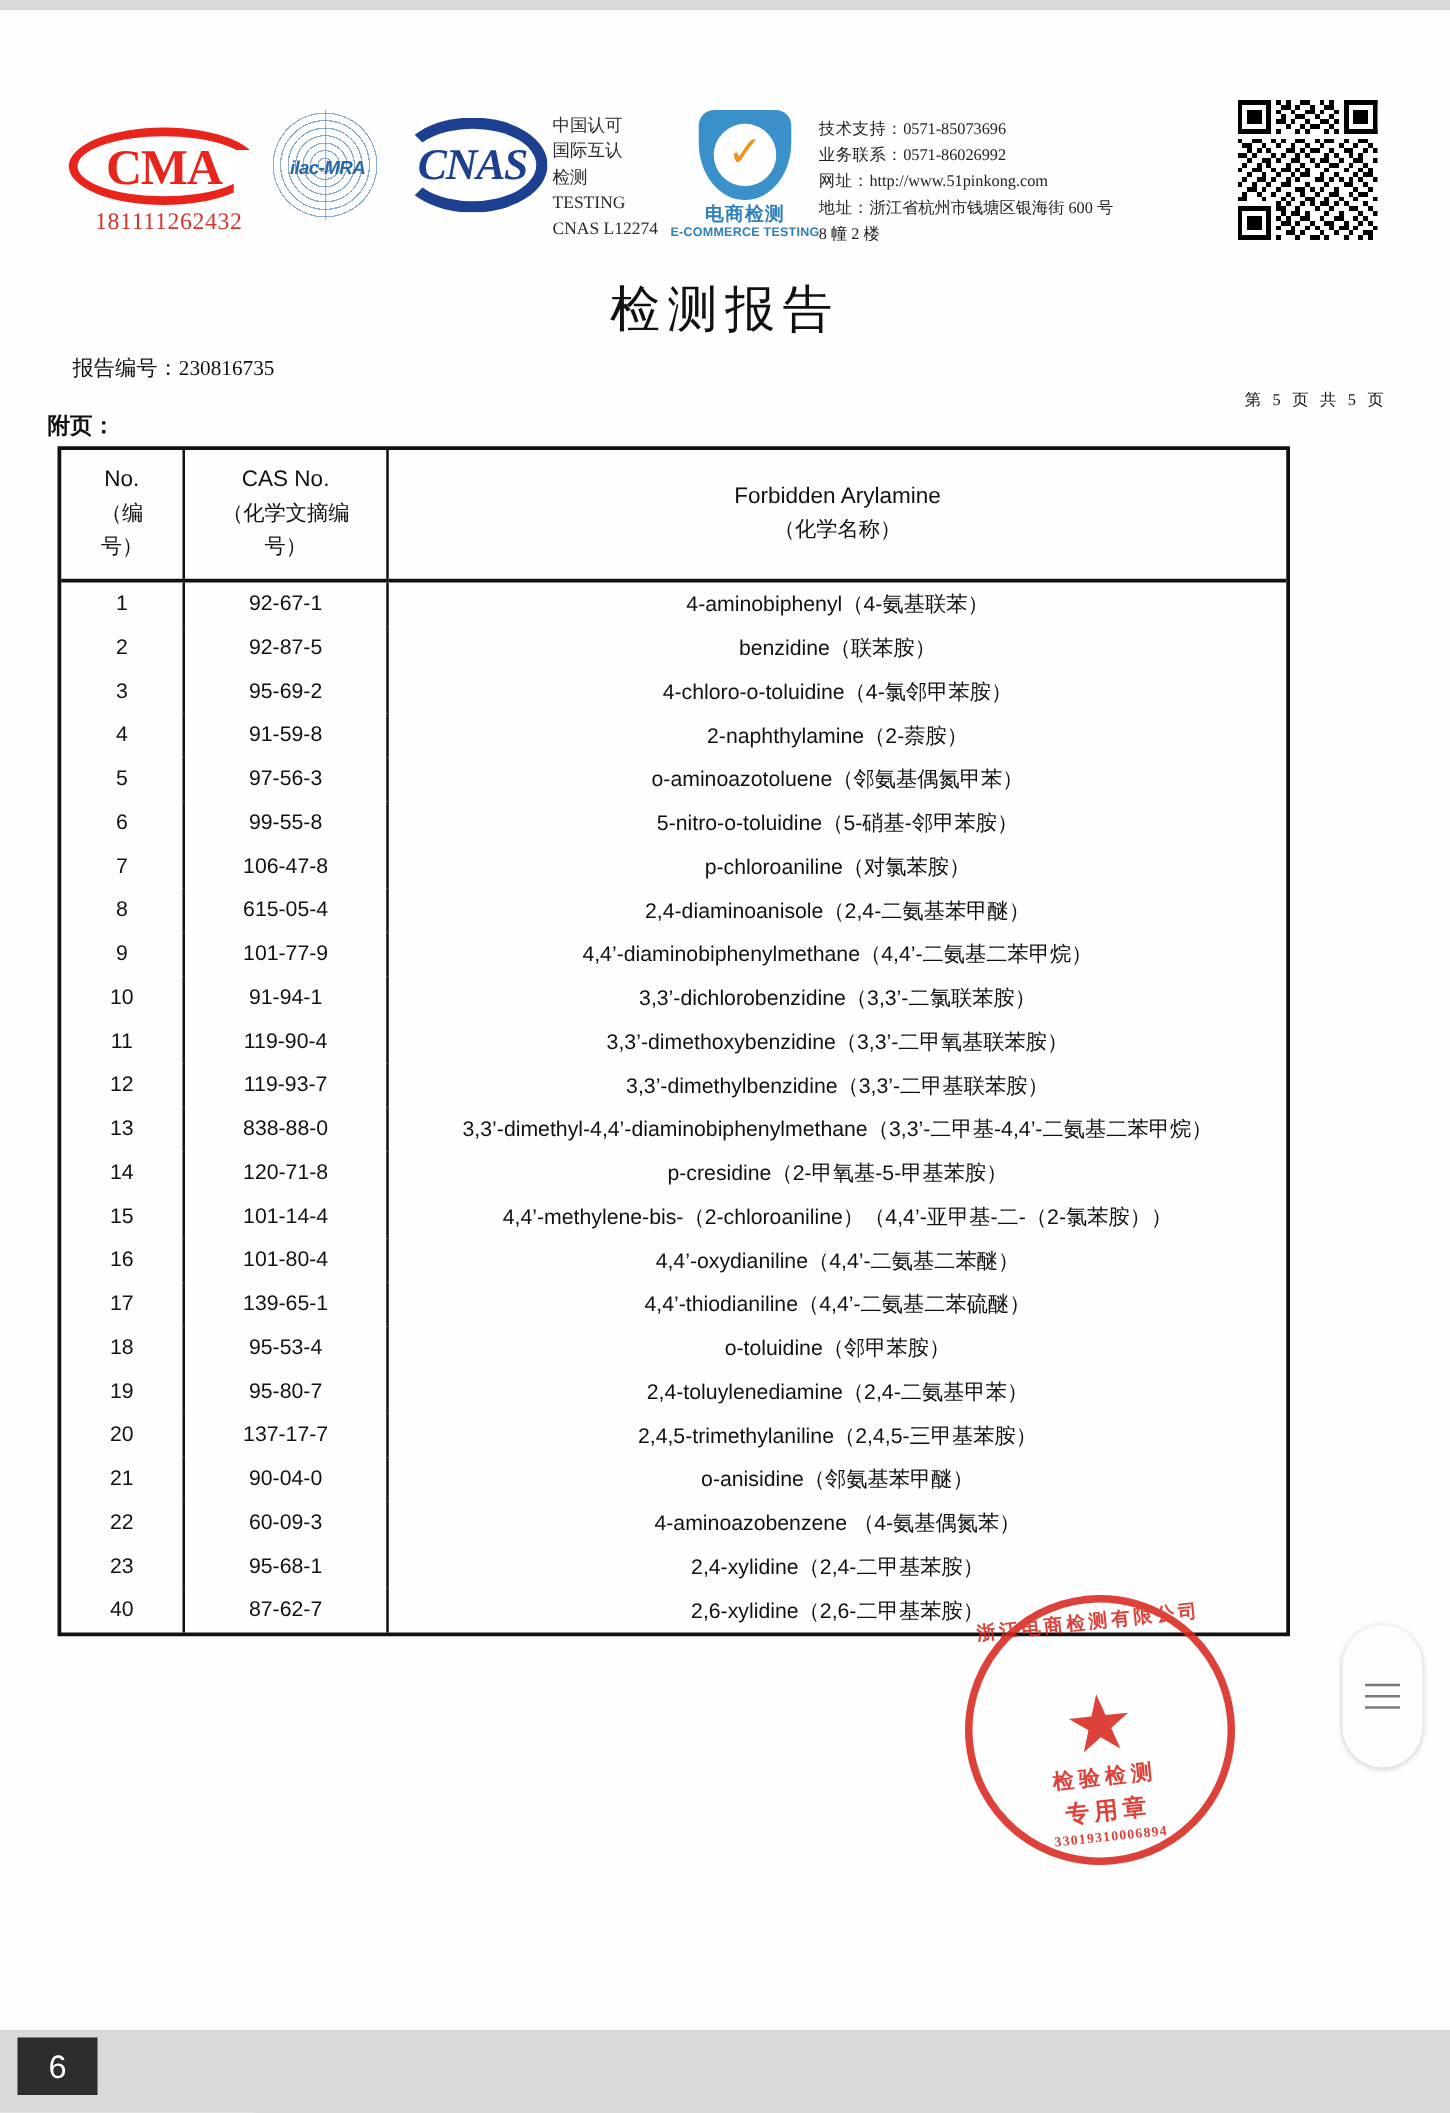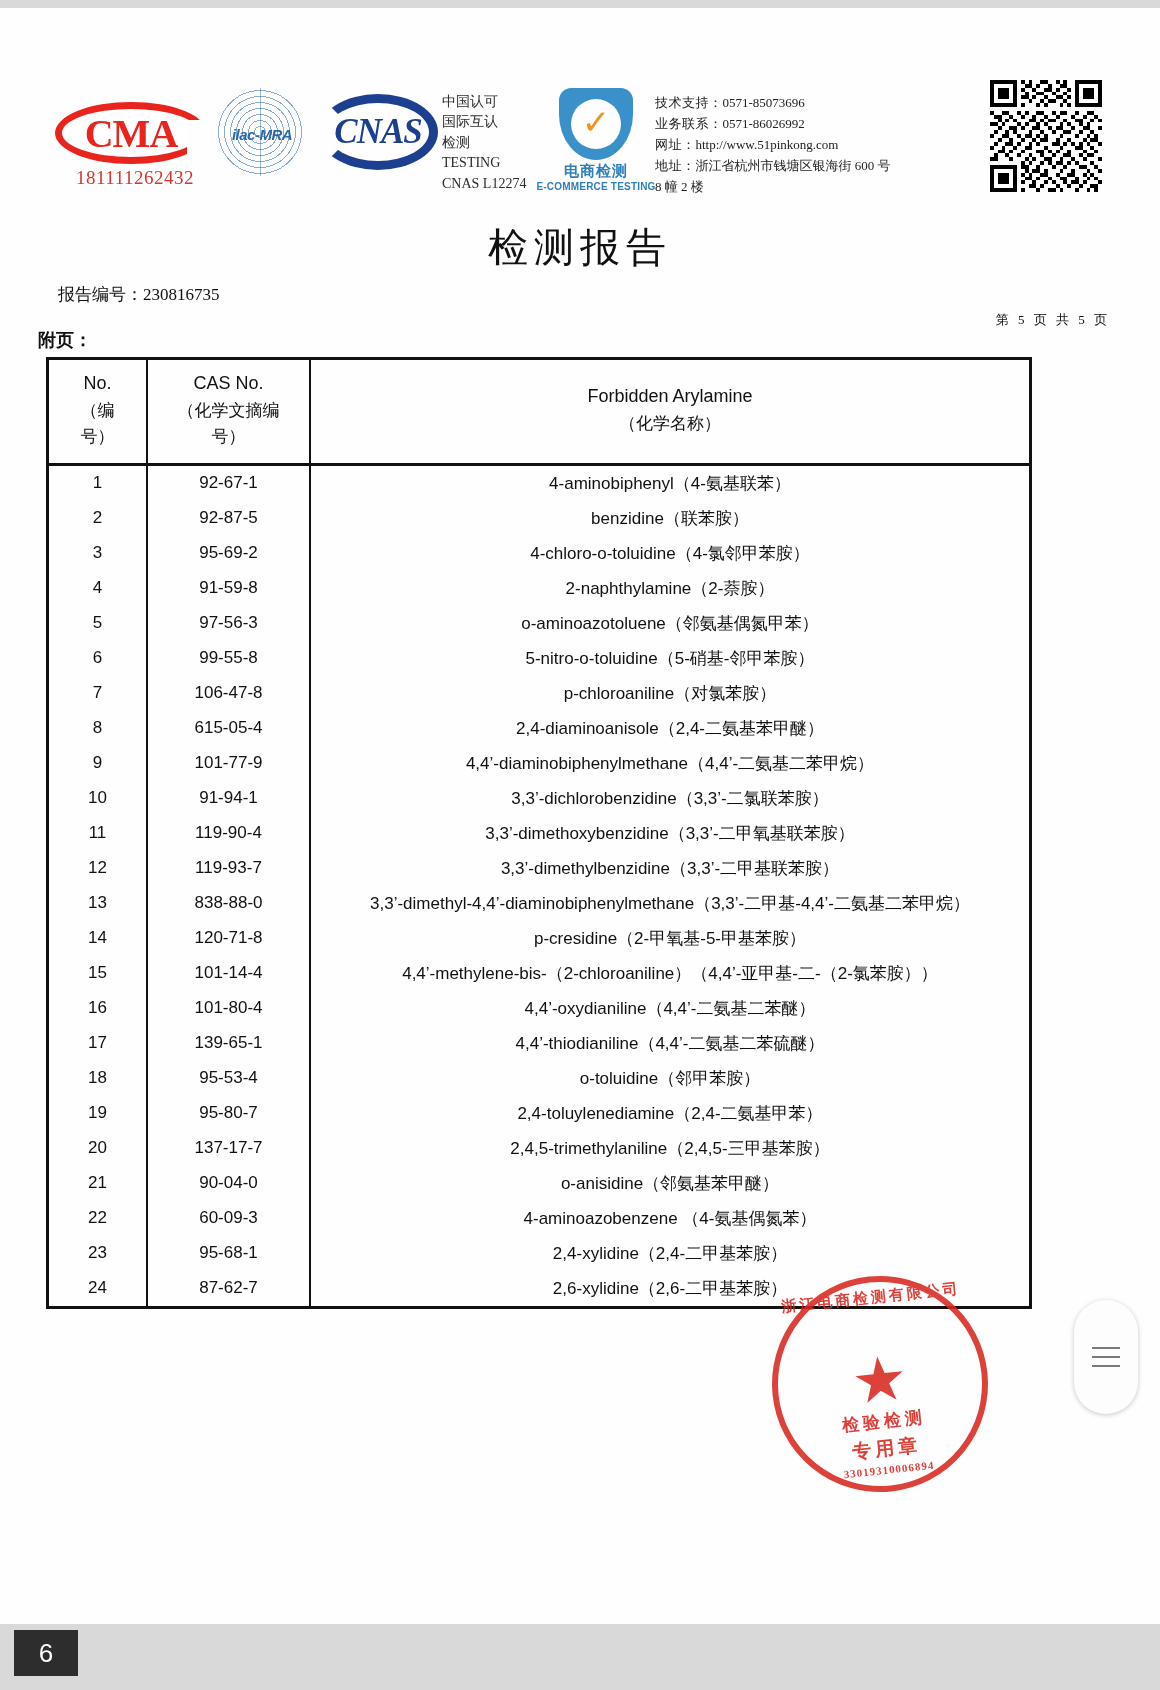--- a/index.html
+++ b/index.html
@@ -700,21 +700,21 @@
               <td class="num">22</td>
               <td class="cas">60-09-3</td>
               <td class="name">4-aminoazobenzene （4-氨基偶氮苯）</td>
             </tr>
             <tr>
               <td class="num">23</td>
               <td class="cas">95-68-1</td>
               <td class="name">2,4-xylidine（2,4-二甲基苯胺）</td>
             </tr>
             <tr>
-              <td class="num">24</td>
+              <td class="num">40</td>
               <td class="cas">87-62-7</td>
               <td class="name">2,6-xylidine（2,6-二甲基苯胺）</td>
             </tr>
           </tbody>
       </table>
     </div>
 
     <div class="seal">
       <div class="seal-arc">浙江电商检测有限公司</div>
       <div class="star">★</div>

